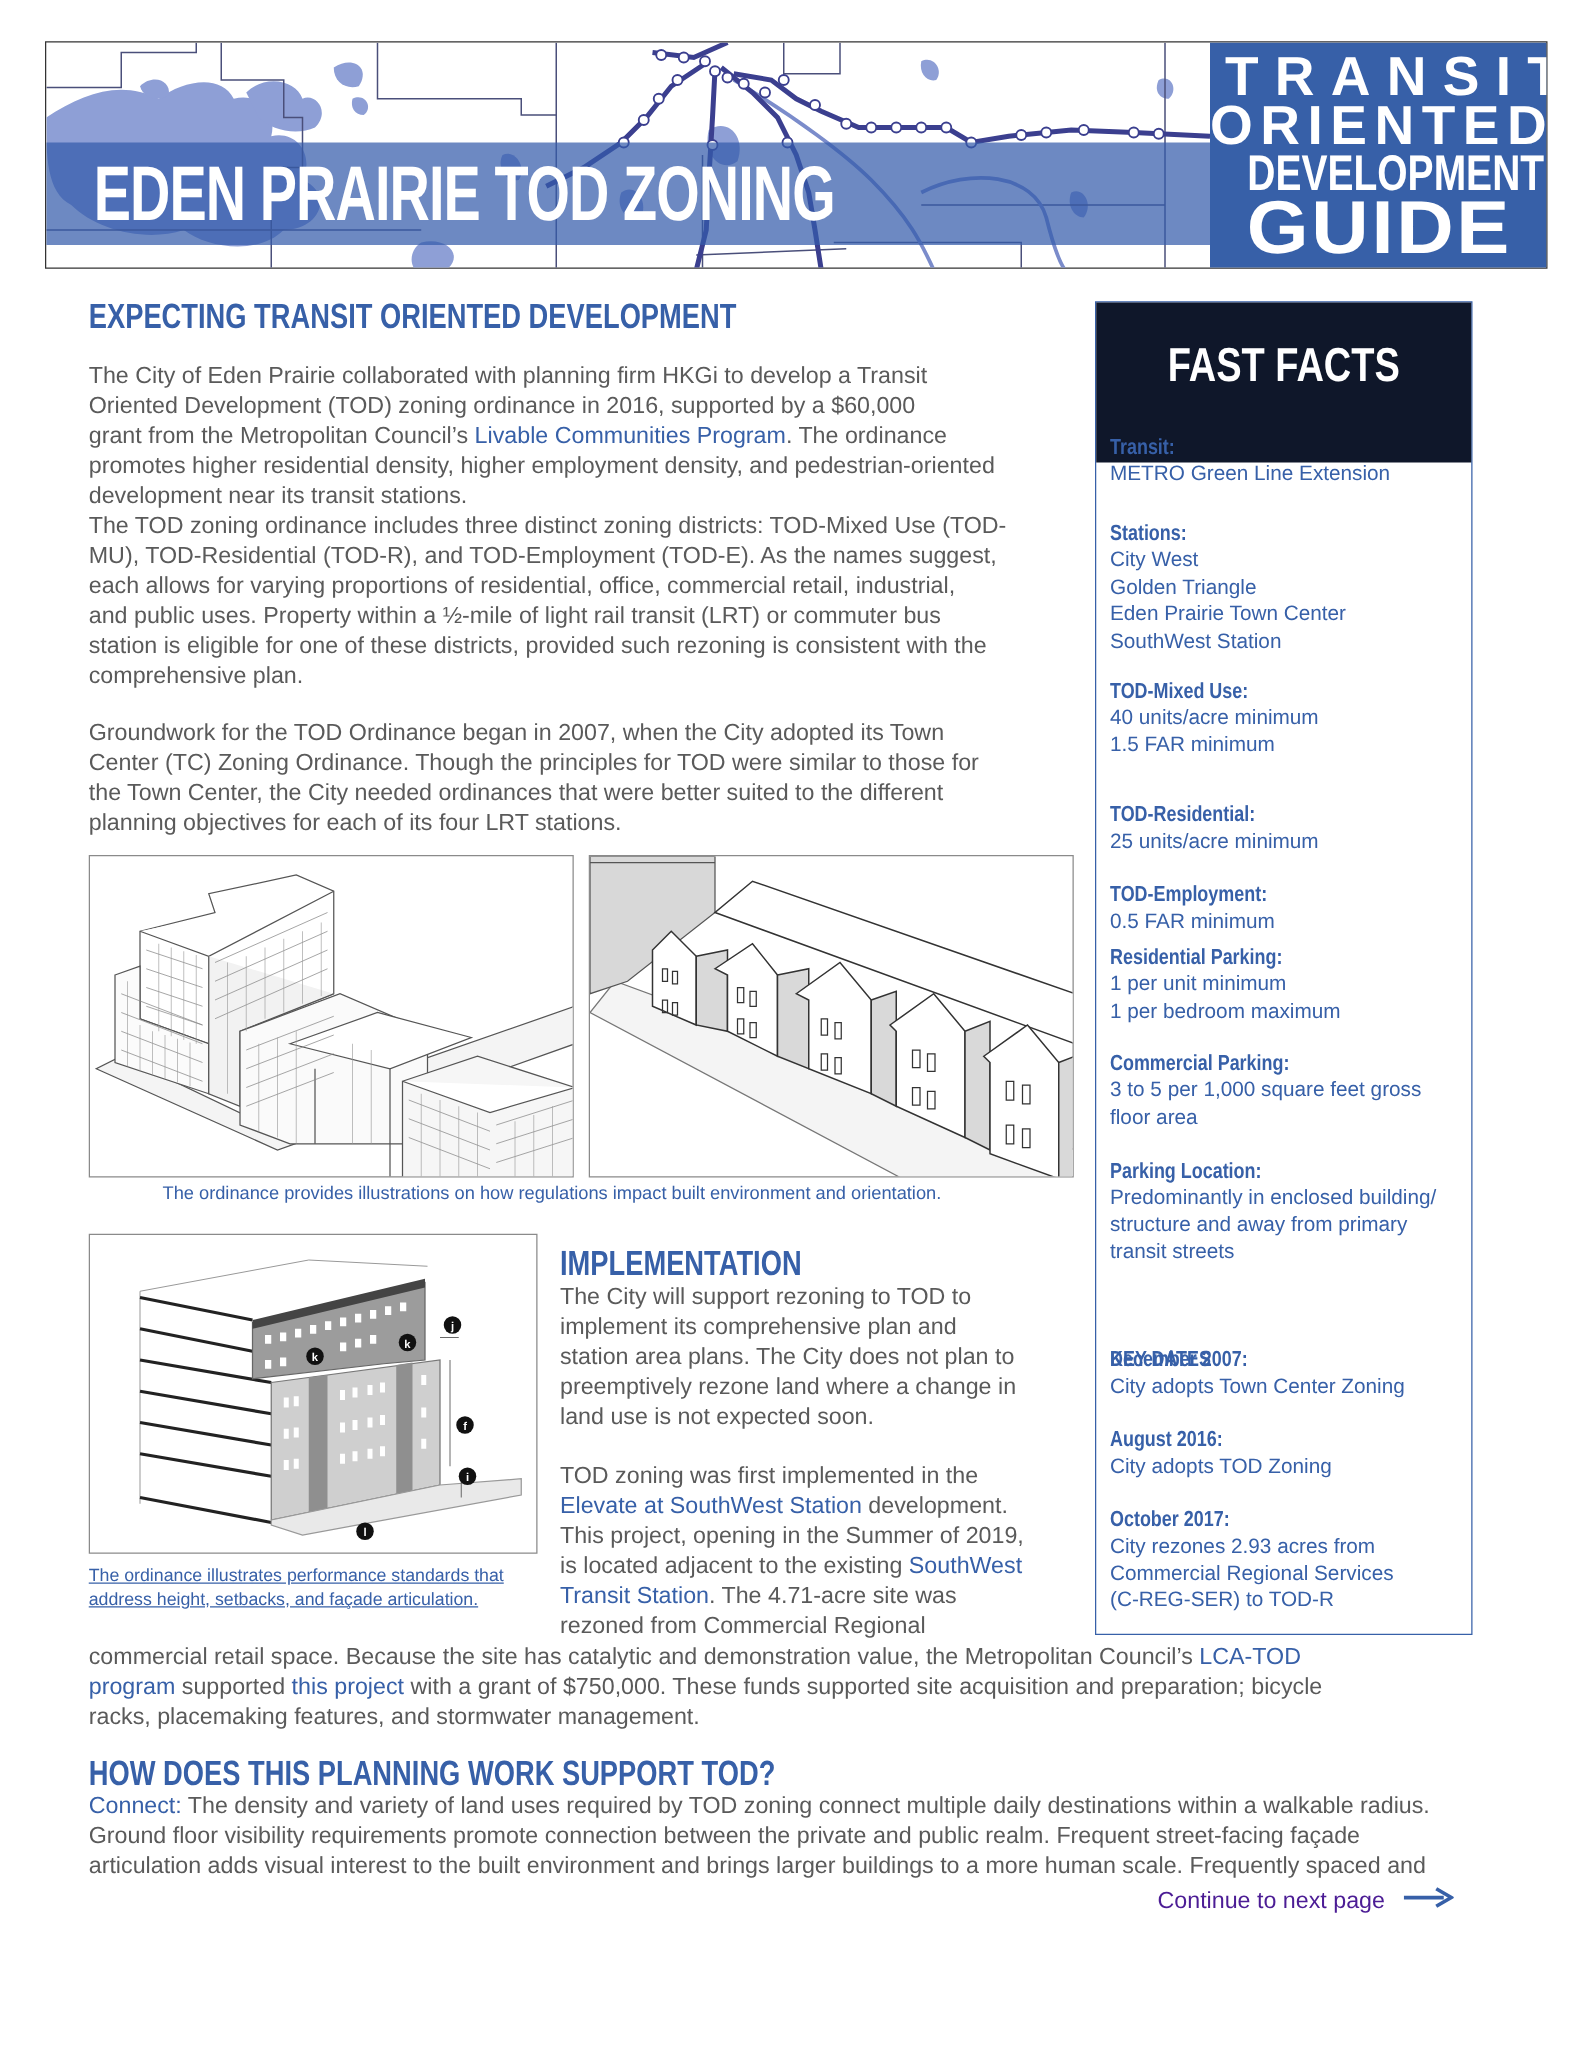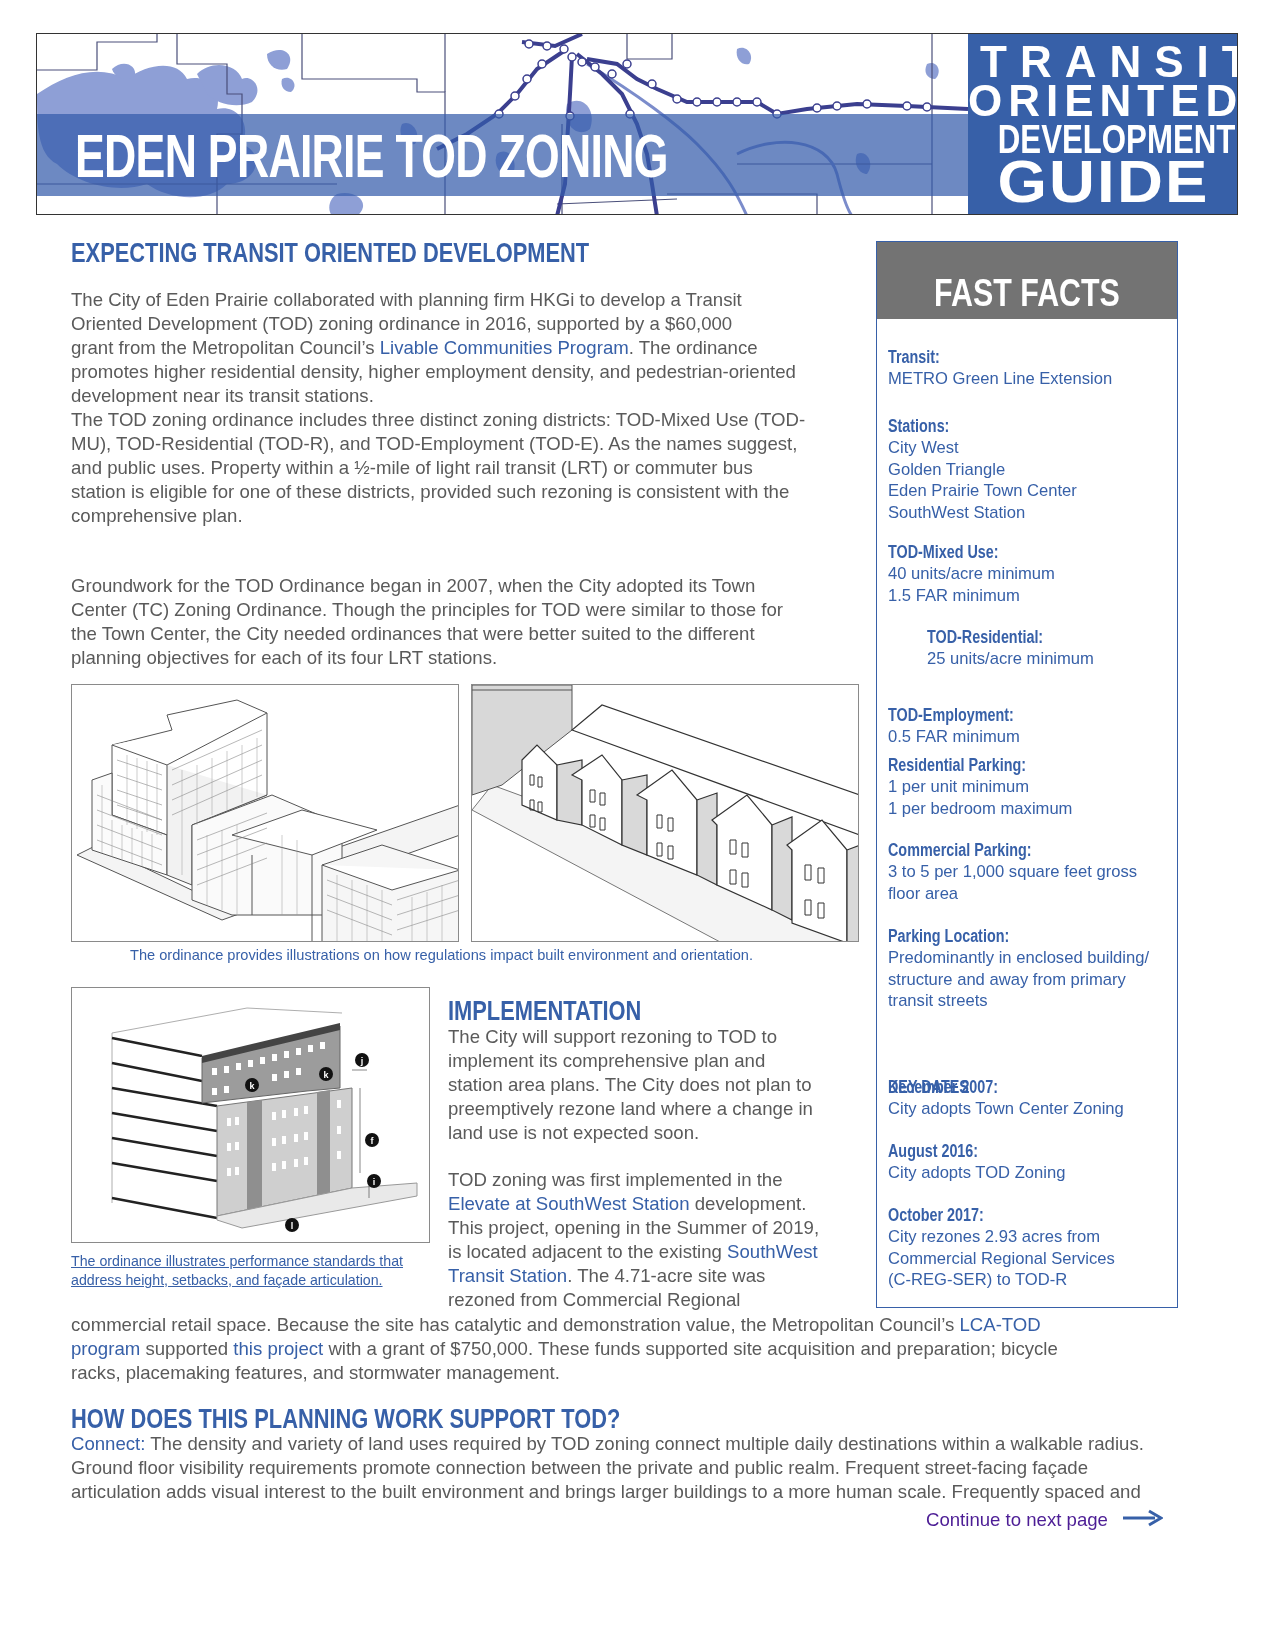--- a/index.html
+++ b/index.html
@@ -22,21 +22,21 @@
   .h2 { position: absolute; font-family: "Liberation Sans", sans-serif; font-weight: bold; color: #3760a8; font-size: 28px; transform: scaleX(0.78); transform-origin: left top; white-space: nowrap; line-height: 30px; }
   .para { position: absolute; font-size: 18.6px; line-height: 24px; color: #5a5a5a; }
   .para .line { display: block; white-space: nowrap; }
   .link { color: #3760a8; cursor: pointer; }
 
   .fig { position: absolute; border: 1.5px solid #8a8a8a; background: #fff; overflow: hidden; }
   .caption { position: absolute; font-size: 14.6px; color: #3760a8; line-height: 19px; white-space: nowrap; }
 
   
   .facts { position: absolute; left: 876px; top: 241px; width: 302px; height: 1067px; border: 1.5px solid #3760a8; }
-  .facts-head { position: absolute; left: 0; top: 0; width: 100%; height: 77px; background: #737373; padding-left: 32px; }
+  .facts-head { position: absolute; left: 0; top: 0; width: 100%; height: 128px; background: #0f172a; padding-left: 32px; }
   .facts-title { position: absolute; left: 0; top: 30px; width: 100%; text-align: center; color: #fff; font-weight: bold; font-size: 38px; line-height: 42px; transform: scaleX(0.8); white-space: nowrap; }
   .fact { position: absolute; left: 11px; width: 288px; }
   .fact-label { display: block; font-weight: bold; color: #3760a8; font-size: 17.5px; line-height: 22px; transform: scaleX(0.82); transform-origin: left top; white-space: nowrap; }
   .fact-line { display: block; color: #3760a8; font-size: 16.6px; line-height: 21.5px; white-space: nowrap; }
 
   
   .continue { position: absolute; left: 926px; top: 1507px; color: #4c1d95; font-size: 18.6px; line-height: 26px; white-space: nowrap; cursor: pointer; }
   .continue .arrow { display: inline-block; vertical-align: middle; margin-left: 10px; }
 </style>
 </head>
@@ -129,20 +129,21 @@
   <span class="line">The City of Eden Prairie collaborated with planning firm HKGi to develop a Transit</span>
   <span class="line">Oriented Development (TOD) zoning ordinance in 2016, supported by a $60,000</span>
   <span class="line"><span>grant from the Metropolitan Council’s </span><span class="link">Livable Communities Program</span><span>. The ordinance</span></span>
   <span class="line">promotes higher residential density, higher employment density, and pedestrian-oriented</span>
   <span class="line">development near its transit stations.</span>
 </div>
 
 <div class="para" style="left:71px; top:408px;">
   <span class="line">The TOD zoning ordinance includes three distinct zoning districts: TOD-Mixed Use (TOD-</span>
   <span class="line">MU), TOD-Residential (TOD-R), and TOD-Employment (TOD-E). As the names suggest,</span>
+  <span class="line">each allows for varying proportions of residential, office, commercial retail, industrial,</span>
   <span class="line">and public uses. Property within a ½-mile of light rail transit (LRT) or commuter bus</span>
   <span class="line">station is eligible for one of these districts, provided such rezoning is consistent with the</span>
   <span class="line">comprehensive plan.</span>
 </div>
 
 <div class="para" style="left:71px; top:574px;">
   <span class="line">Groundwork for the TOD Ordinance began in 2007, when the City adopted its Town</span>
   <span class="line">Center (TC) Zoning Ordinance. Though the principles for TOD were similar to those for</span>
   <span class="line">the Town Center, the City needed ordinances that were better suited to the different</span>
   <span class="line">planning objectives for each of its four LRT stations.</span>
@@ -334,21 +335,21 @@
         <span class="fact-line">City West</span>
         <span class="fact-line">Golden Triangle</span>
         <span class="fact-line">Eden Prairie Town Center</span>
         <span class="fact-line">SouthWest Station</span>
       </div>
       <div class="fact" style="top: 299px;">
         <span class="fact-label">TOD-Mixed Use:</span>
         <span class="fact-line">40 units/acre minimum</span>
         <span class="fact-line">1.5 FAR minimum</span>
       </div>
-      <div class="fact" style="top: 384px; margin-left: 39px;">
+      <div class="fact" style="top: 398px;">
         <span class="fact-label">TOD-Residential:</span>
         <span class="fact-line">25 units/acre minimum</span>
       </div>
       <div class="fact" style="top: 449px; margin-top: 13px;">
         <span class="fact-label">TOD-Employment:</span>
         <span class="fact-line">0.5 FAR minimum</span>
       </div>
       <div class="fact" style="top: 512px;">
         <span class="fact-label">Residential Parking:</span>
         <span class="fact-line">1 per unit minimum</span>

